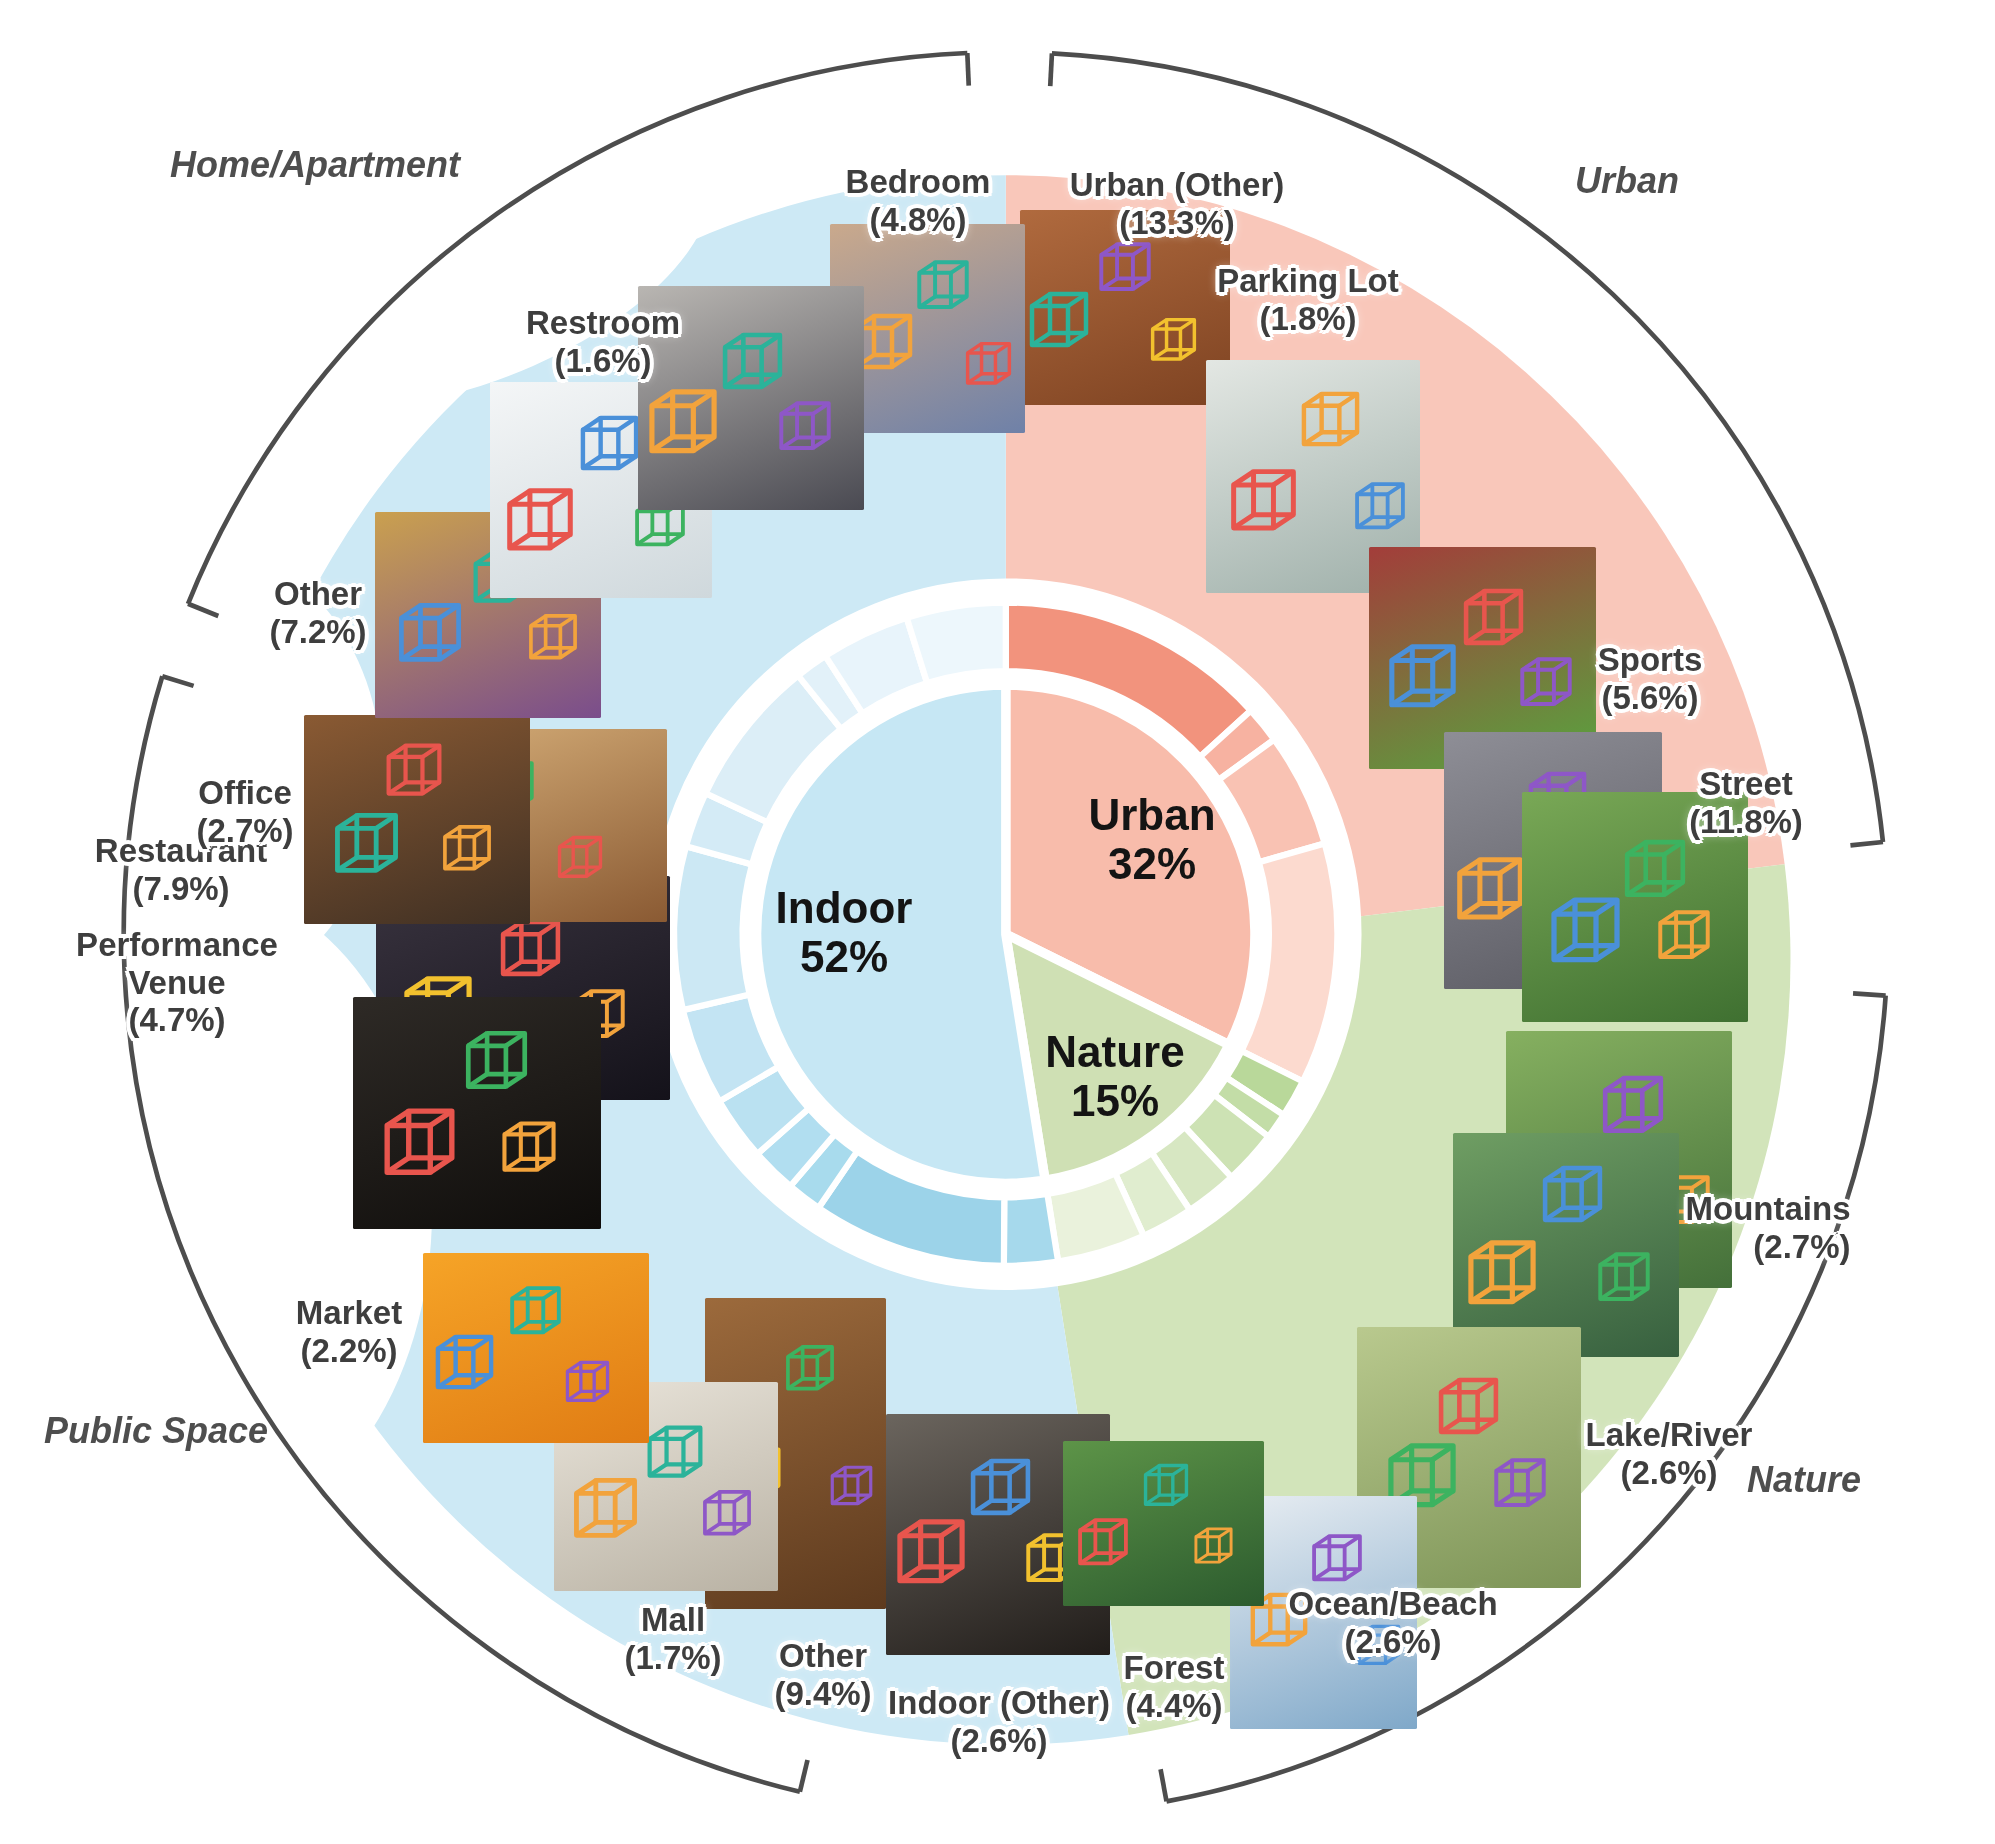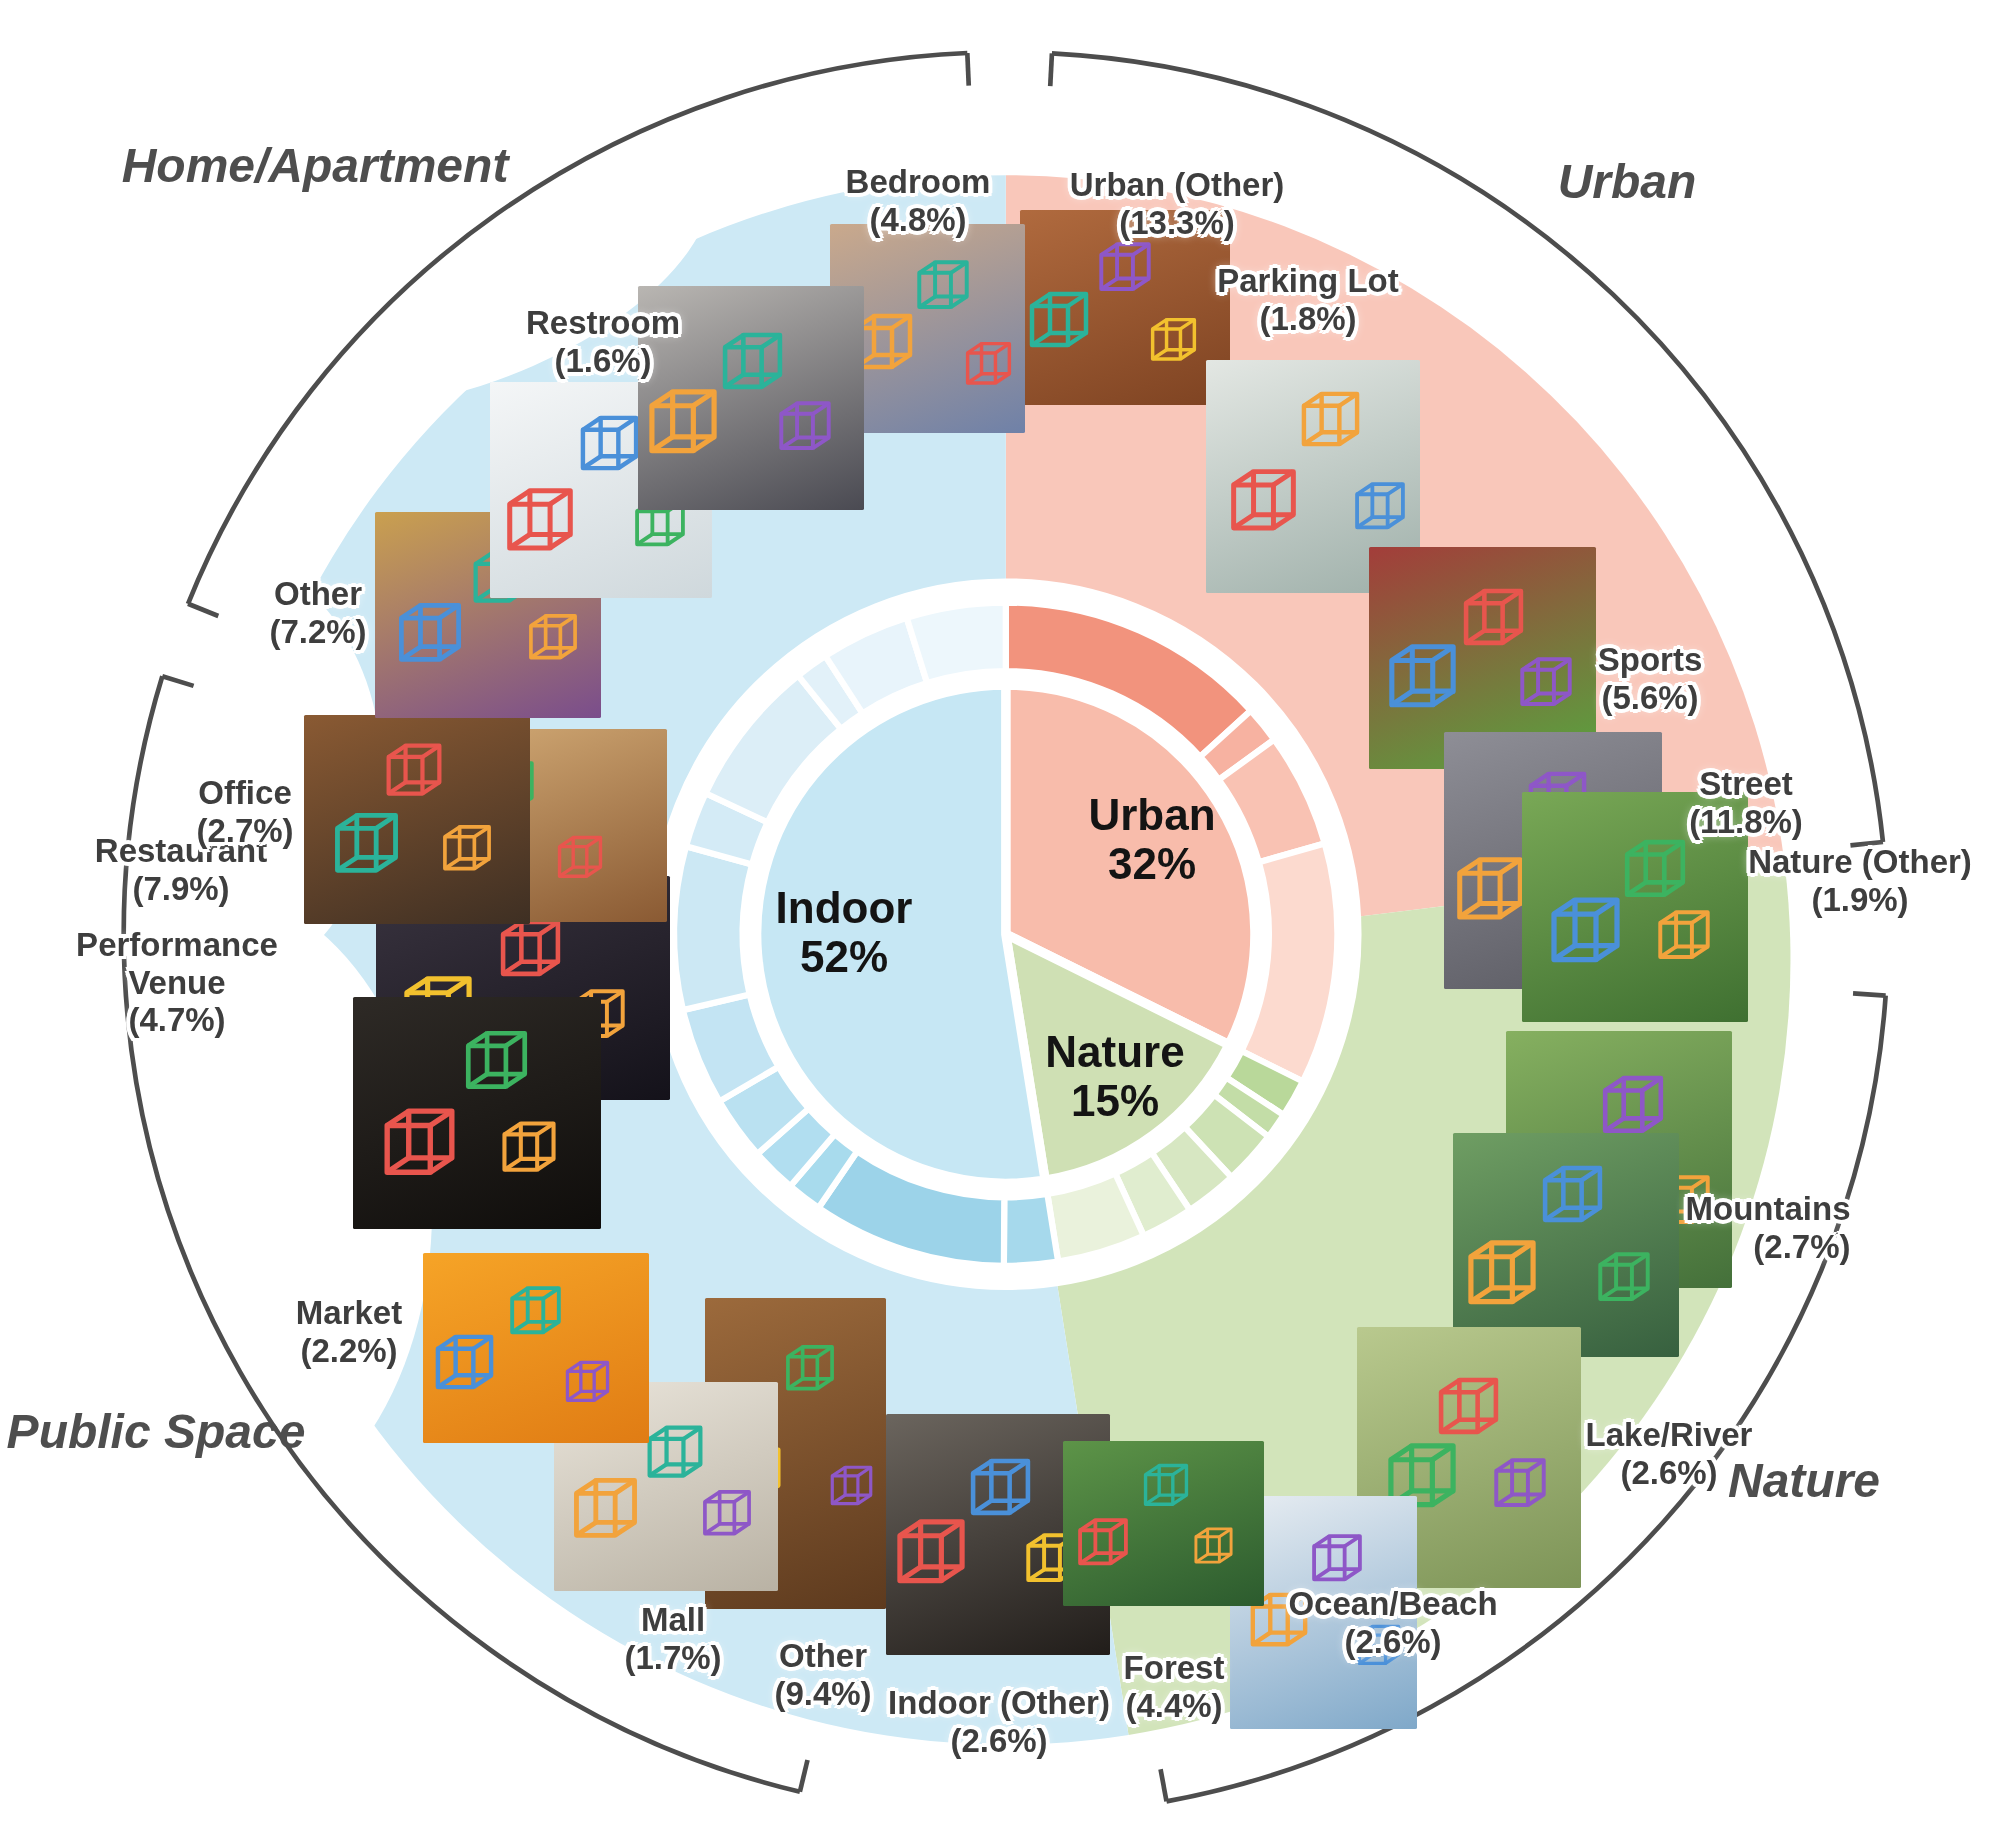--- a/index.html
+++ b/index.html
@@ -11,21 +11,21 @@
   .thumb svg{position:absolute;}
   .cat-label{
     position:absolute;transform:translate(-50%,-50%);
     text-align:center;font-weight:bold;font-size:33px;line-height:1.14;
     color:#3e3e3e;white-space:nowrap;z-index:50;
     text-shadow:-3.1px -3.1px 0 #fff,3.1px -3.1px 0 #fff,-3.1px 3.1px 0 #fff,3.1px 3.1px 0 #fff,
                 -3.9px 0 0 #fff,3.9px 0 0 #fff,0 -3.9px 0 #fff,0 3.9px 0 #fff,0 0 11px #fff;
   }
   .arc-label{
     position:absolute;transform:translate(-50%,-50%);
-    font-style:italic;font-weight:bold;font-size:48px;color:#4e4e4e;
+    font-style:italic;font-weight:bold;font-size:36px;color:#4e4e4e;
     white-space:nowrap;z-index:60;
   }
   .center-label{
     position:absolute;transform:translate(-50%,-50%);
     text-align:center;font-weight:bold;font-size:44px;line-height:1.12;
     color:#141414;z-index:40;white-space:nowrap;
   }
 </style>
 </head>
 <body>
@@ -595,24 +595,20 @@
         <div>(1.8%)</div>
       </div>
       <div class="cat-label" style="left: 1650px; top: 679px;">
         <div>Sports</div>
         <div>(5.6%)</div>
       </div>
       <div class="cat-label" style="left: 1746px; top: 803px;">
         <div>Street</div>
         <div>(11.8%)</div>
       </div>
-      <div class="cat-label" style="left: 1860px; top: 881px;">
-        <div>Nature (Other)</div>
-        <div>(1.9%)</div>
-      </div>
       <div class="cat-label" style="left: 1768px; top: 1228px; text-align: right;">
         <div>Mountains</div>
         <div>(2.7%)</div>
       </div>
       <div class="cat-label" style="left: 1669px; top: 1454px;">
         <div>Lake/River</div>
         <div>(2.6%)</div>
       </div>
       <div class="cat-label" style="left: 1393px; top: 1623px;">
         <div>Ocean/Beach</div>

